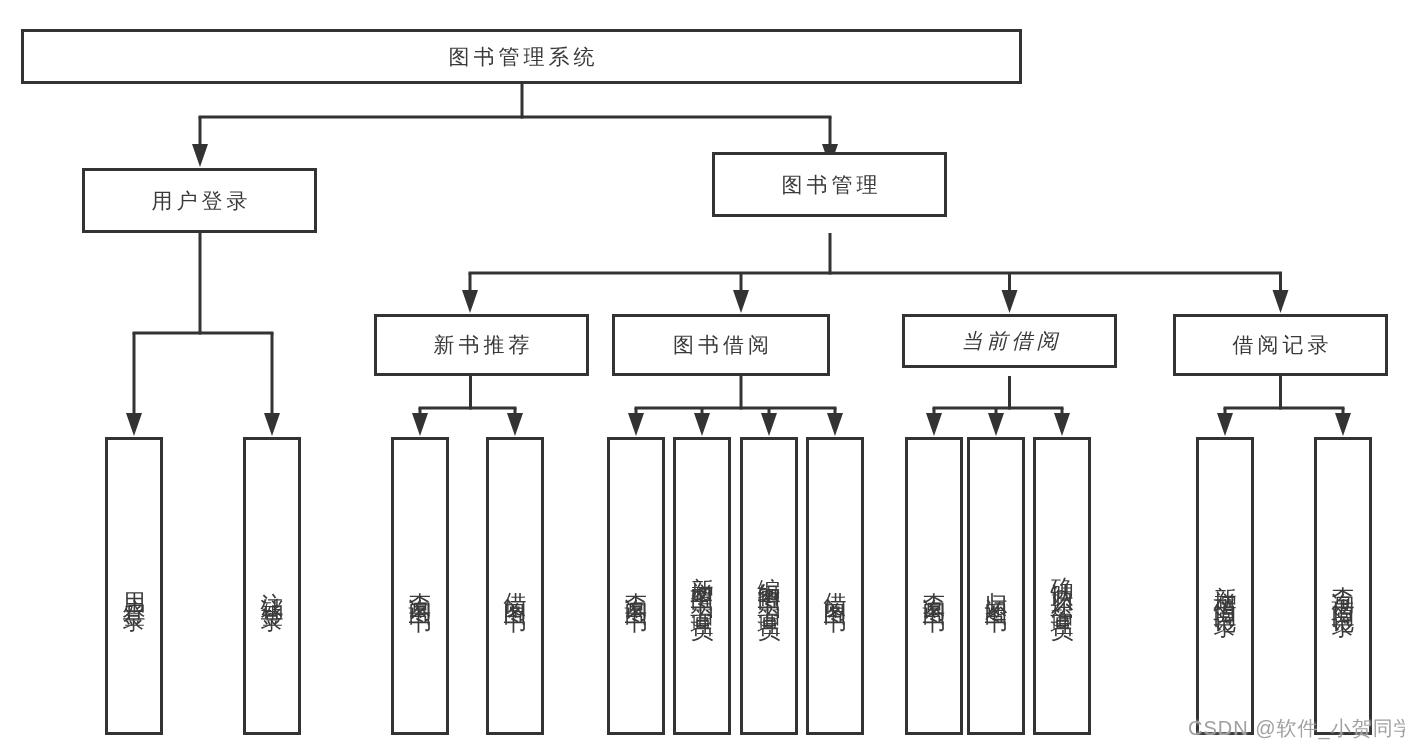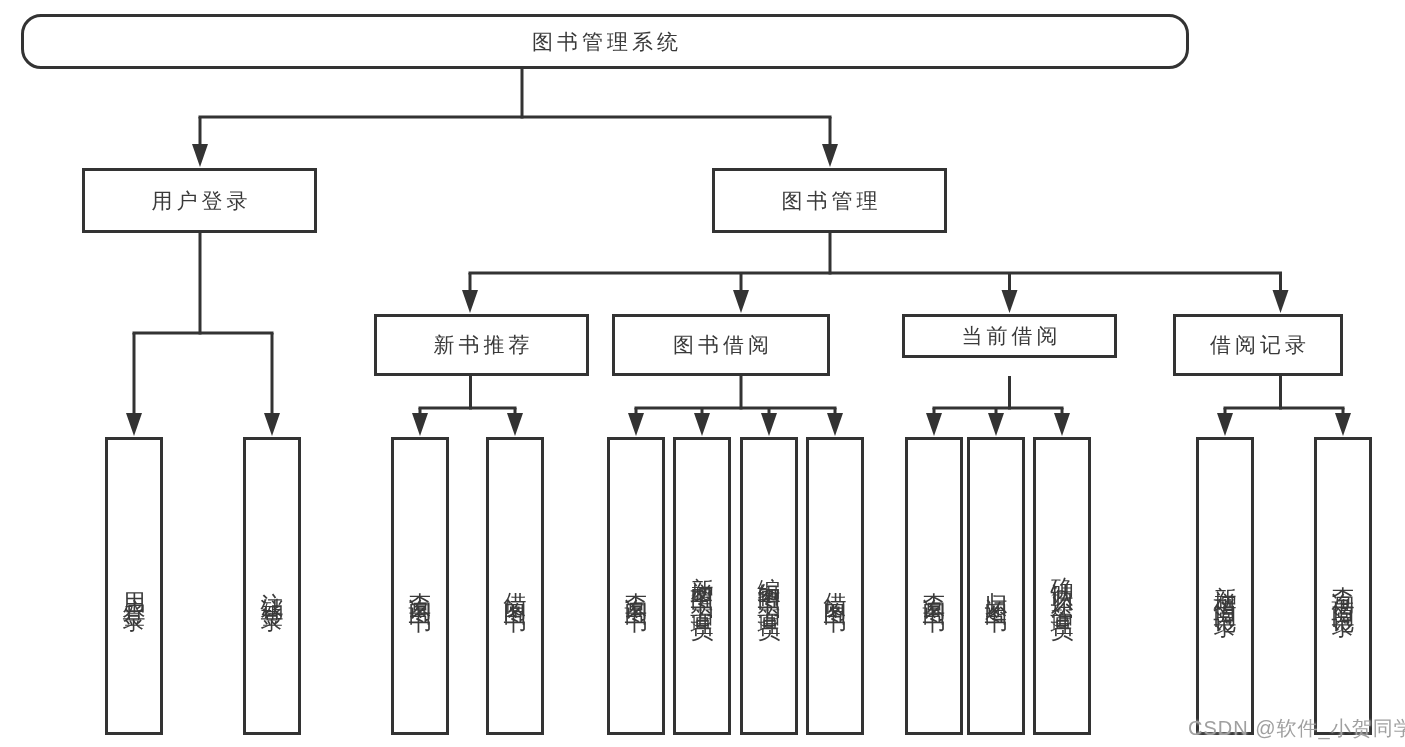--- a/index.html
+++ b/index.html
@@ -117,29 +117,29 @@
       <polygon points="761,413 777,413 769,436"></polygon>
       <polygon points="827,413 843,413 835,436"></polygon>
       <polygon points="926,413 942,413 934,436"></polygon>
       <polygon points="988,413 1004,413 996,436"></polygon>
       <polygon points="1054,413 1070,413 1062,436"></polygon>
       <polygon points="1217,413 1233,413 1225,436"></polygon>
       <polygon points="1335,413 1351,413 1343,436"></polygon>
     </g>
   </svg>
 
-  <div class="box hbox" style="left:21px; top:14px; width:1168px; height:55px;border-radius:20px;">图书管理系统</div>
+  <div class="box hbox" style="left:21px; top:29px; width:1001px; height:55px;">图书管理系统</div>
 
   <div class="box hbox" style="left:82px; top:168px; width:235px; height:65px;">用户登录</div>
-  <div class="box hbox" style="left:712px; top:168px; width:235px; height:65px;">图书管理</div>
+  <div class="box hbox" style="left:712px; top:152px; width:235px; height:65px;">图书管理</div>
 
   <div class="box hbox" style="left:374px; top:314px; width:215px; height:62px;">新书推荐</div>
   <div class="box hbox" style="left:612px; top:314px; width:218px; height:62px;">图书借阅</div>
-  <div class="box hbox" style="left:902px; top:314px; width:215px; height:44px;">当前借阅</div>
-  <div class="box hbox" style="left:1173px; top:314px; width:170px; height:62px;">借阅记录</div>
+  <div class="box hbox" style="left:902px; top:314px; width:215px; height:54px;font-style:italic;">当前借阅</div>
+  <div class="box hbox" style="left:1173px; top:314px; width:215px; height:62px;">借阅记录</div>
 
   <div class="box vbox" style="left:105px; top:437px; width:58px; height:298px;">用户登录</div>
   <div class="box vbox" style="left:243px; top:437px; width:58px; height:298px;">注销登录</div>
 
   <div class="box vbox" style="left:391px; top:437px; width:58px; height:298px;">查询图书</div>
   <div class="box vbox" style="left:486px; top:437px; width:58px; height:298px;">借阅图书</div>
 
   <div class="box vbox" style="left:607px; top:437px; width:58px; height:298px;">查询图书</div>
   <div class="box vbox" style="left:673px; top:437px; width:58px; height:298px;">新增图书（管理员）</div>
   <div class="box vbox" style="left:740px; top:437px; width:58px; height:298px;">编辑图书（管理员）</div>

